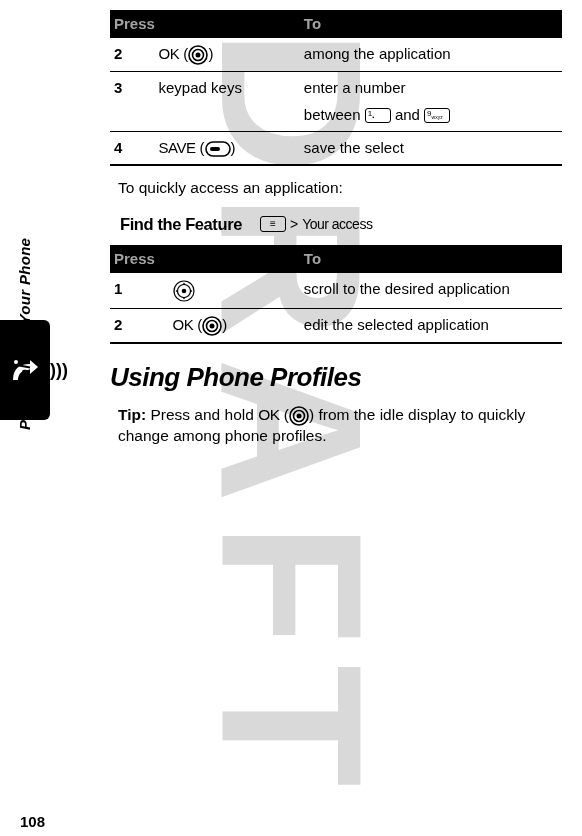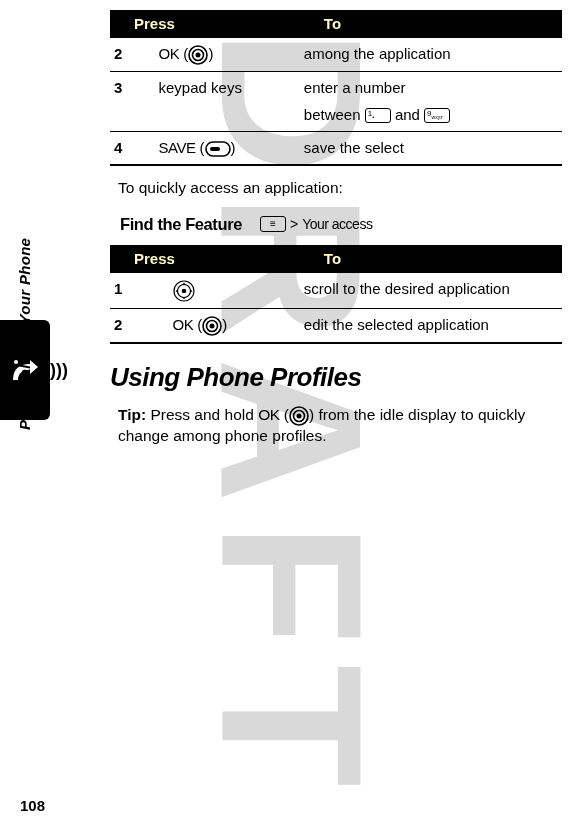--- a/index.html
+++ b/index.html
@@ -35,24 +35,24 @@
     line-height: 1.35;
     color: #000;
   }
   table.steps {
     border-collapse: collapse;
     width: 100%;
     margin-bottom: 12px;
   }
   table.steps th {
     background: #000;
-    color: #fef9c3;
+    color: #a3a3a3;
     text-align: left;
     font-weight: bold;
-    padding: 4px 24px;
+    padding: 4px 4px;
     font-size: 15px;
   }
   table.steps td {
     padding: 6px 4px;
     vertical-align: top;
     font-size: 15px;
   }
   table.steps .step-num {
     font-weight: bold;
     width: 20px;
@@ -131,21 +131,21 @@
     position:absolute;
     left:50px;
     top:360px;
     z-index:3;
     font-size:18px;
     font-weight:bold;
   }
   .page-num {
     position: absolute;
     left: 20px;
-    bottom: 22px;
+    bottom: 6px;
     font-weight: bold;
     font-size: 15px;
     z-index:3;
   }
   .menu-key {
     display: inline-flex;
     width: 24px; height: 14px;
     border: 1.4px solid #000;
     border-radius: 3px;
     align-items: center; justify-content: center;

